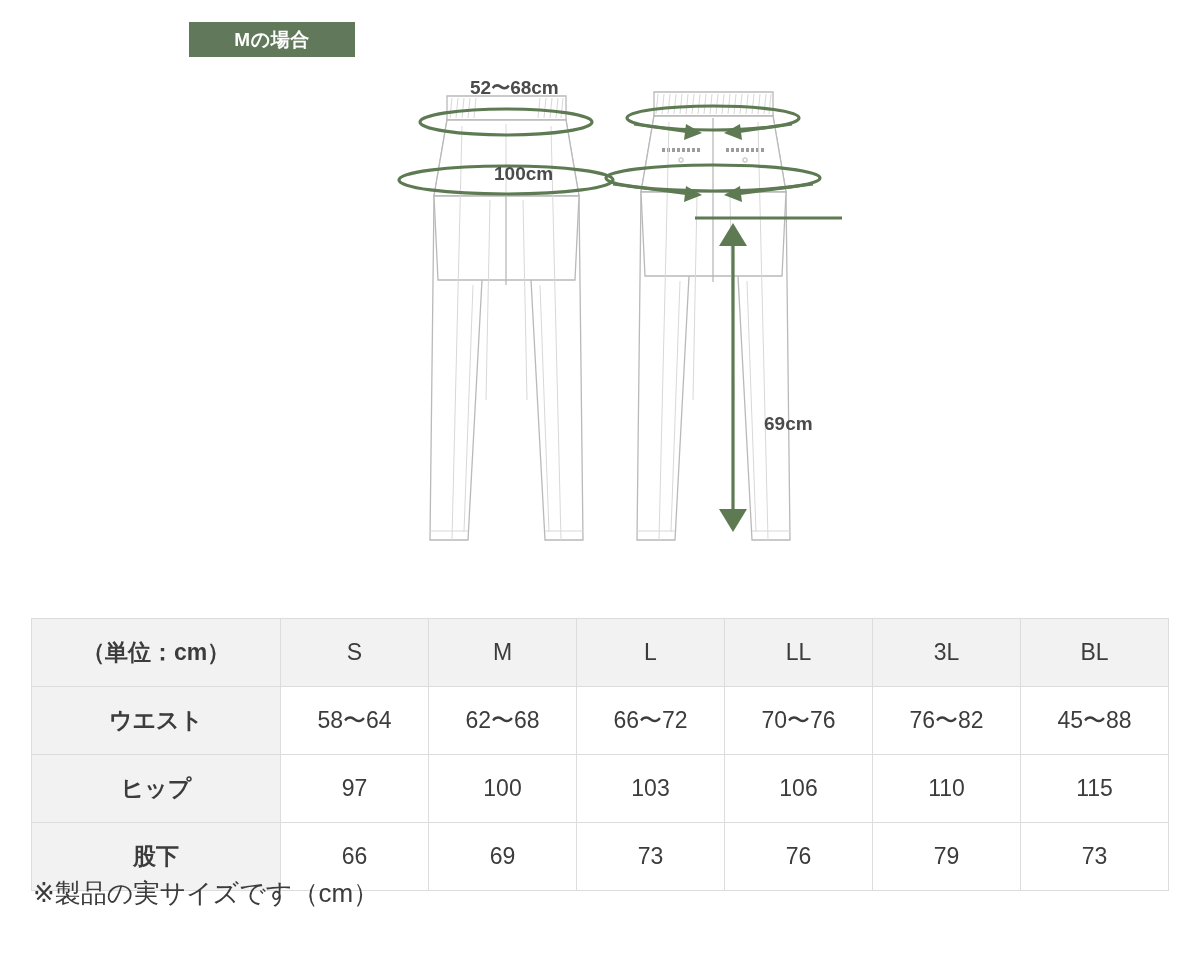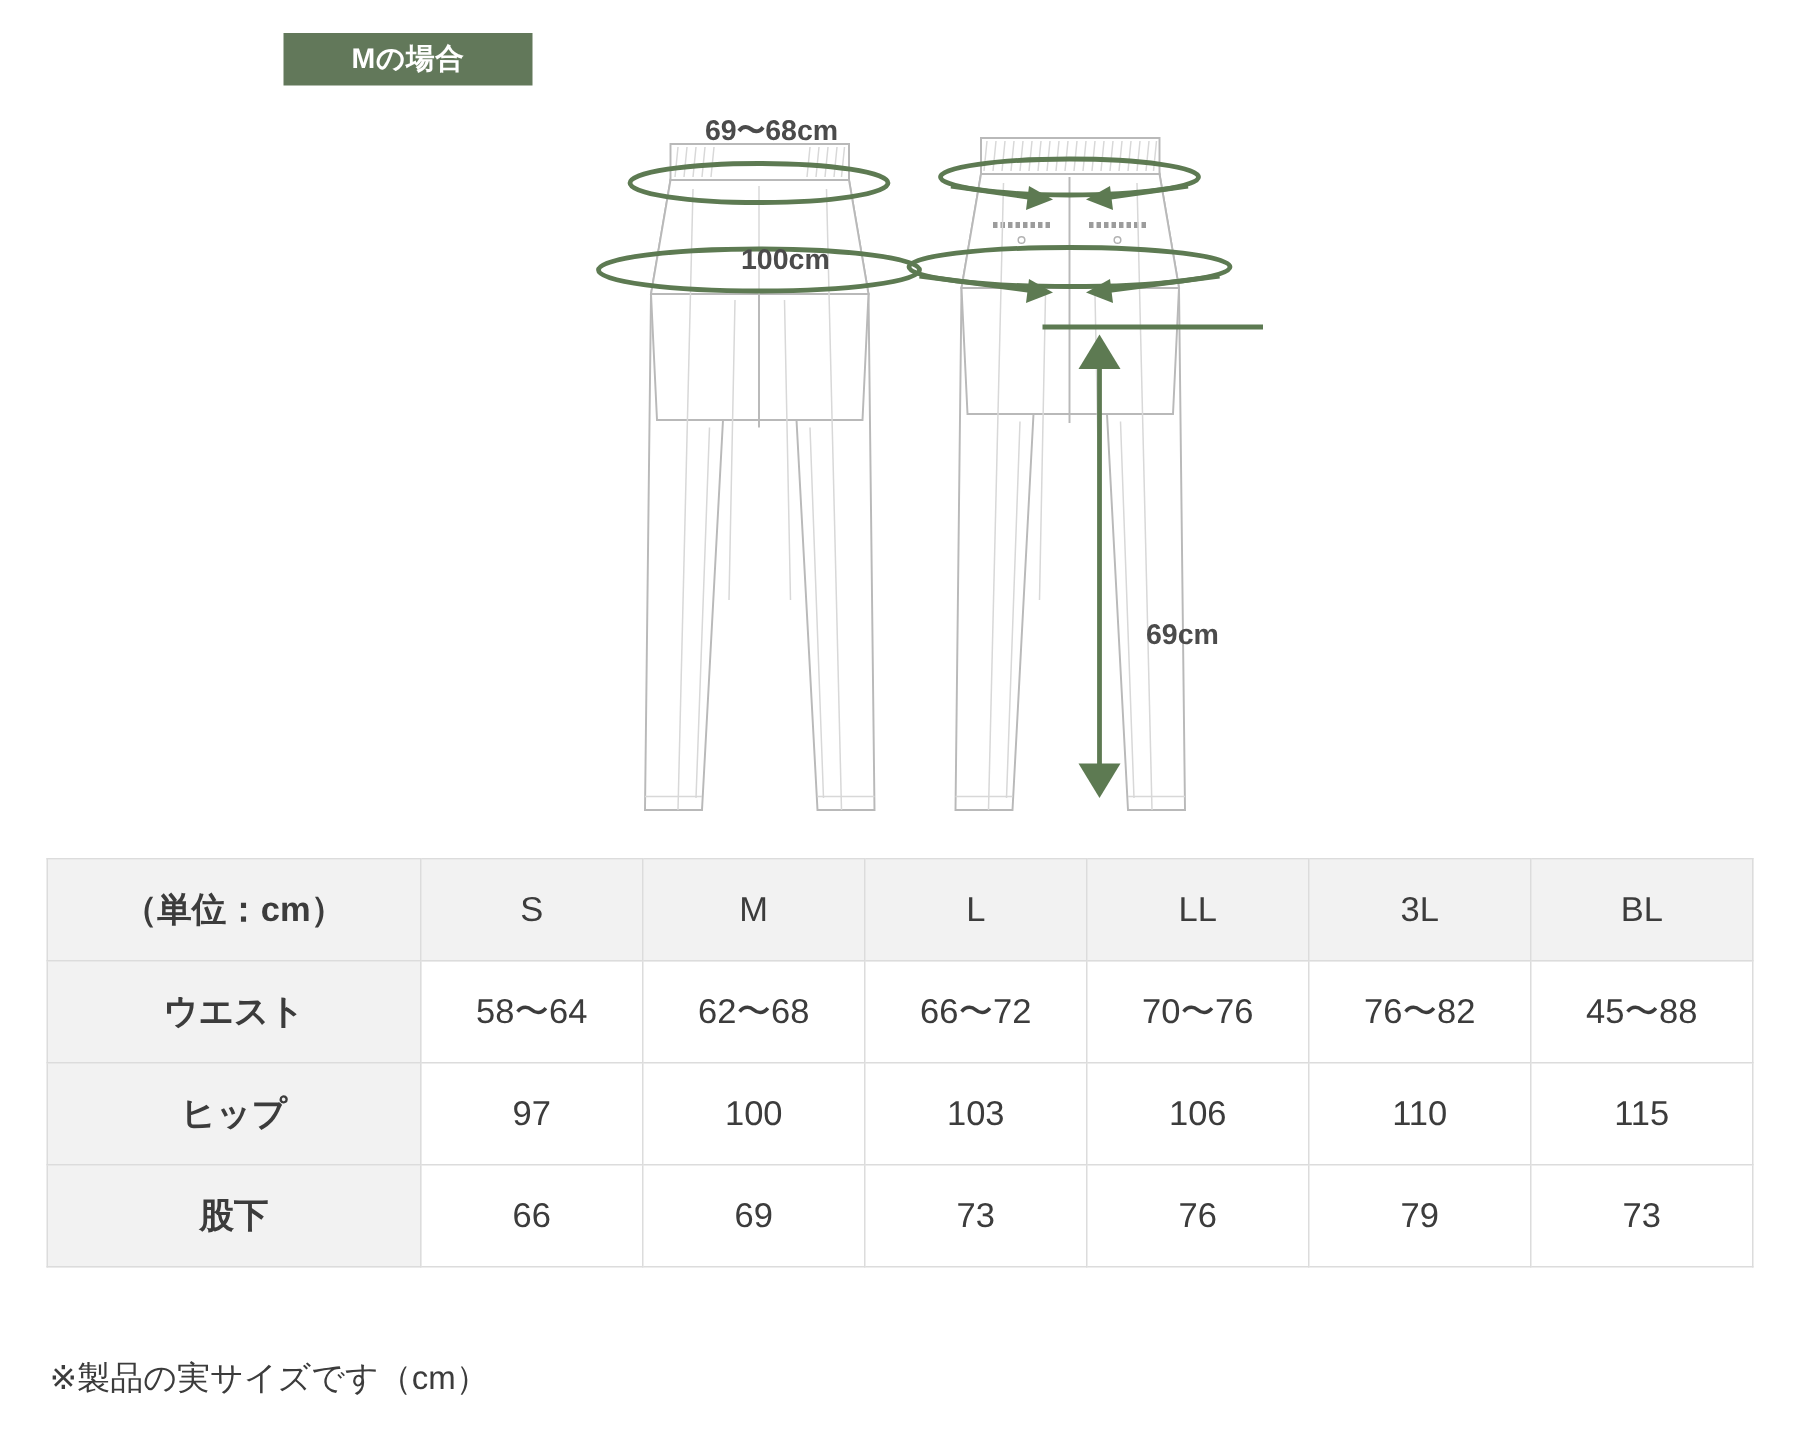--- a/index.html
+++ b/index.html
@@ -58,21 +58,21 @@
     line-height: 1;
   }
   #label-waist  { left: 80px;  top: 8px;   }
   #label-hip    { left: 104px; top: 94px;  }
   #label-inseam { left: 374px; top: 296px; margin-top: 48px; }
 
   
   #size-table {
     position: absolute;
     left: 31px;
-    top: 572px;
+    top: 618px;
     width: 1138px;
     border-collapse: collapse;
     table-layout: fixed;
     padding-left: 43px;
   }
   #size-table td, #size-table th {
     border: 1px solid #dcdcdc;
     height: 67px;
     text-align: center;
     vertical-align: middle;
@@ -91,22 +91,22 @@
     width: 248px;
   }
   #size-table thead .rowhead {
     font-weight: bold;
   }
 
   
   #footnote {
     position: absolute;
     left: 33px;
-    top: 908px;
-    font-size: 22px;
+    top: 880px;
+    font-size: 26px;
     color: #3c3c3c;
     line-height: 1;
     white-space: nowrap;
   }
 </style>
 </head>
 <body>
 
 <div id="size-badge">
   <span class="badge-label">Mの場合</span>
@@ -212,21 +212,21 @@
     </g>
 
     <g>
       <path class="grn" d="M305,148 L452,148" stroke-width="4"></path>
       <path class="grn" d="M343,160 L343,455" stroke-width="4"></path>
       <polygon class="grnf" points="343,153 357,176 329,176"></polygon>
       <polygon class="grnf" points="343,462 357,439 329,439"></polygon>
     </g>
   </svg>
 
-  <span class="dim-label" id="label-waist">69〜68cm</span>
+  <span class="dim-label" id="label-waist">52〜68cm</span>
   <span class="dim-label" id="label-hip">100cm</span>
   <span class="dim-label" id="label-inseam">69cm</span>
 </div>
 
 <table id="size-table">
   <thead>
     <tr>
       <th class="rowhead">（単位：cm）</th>
       <th>S</th>
       <th>M</th>

